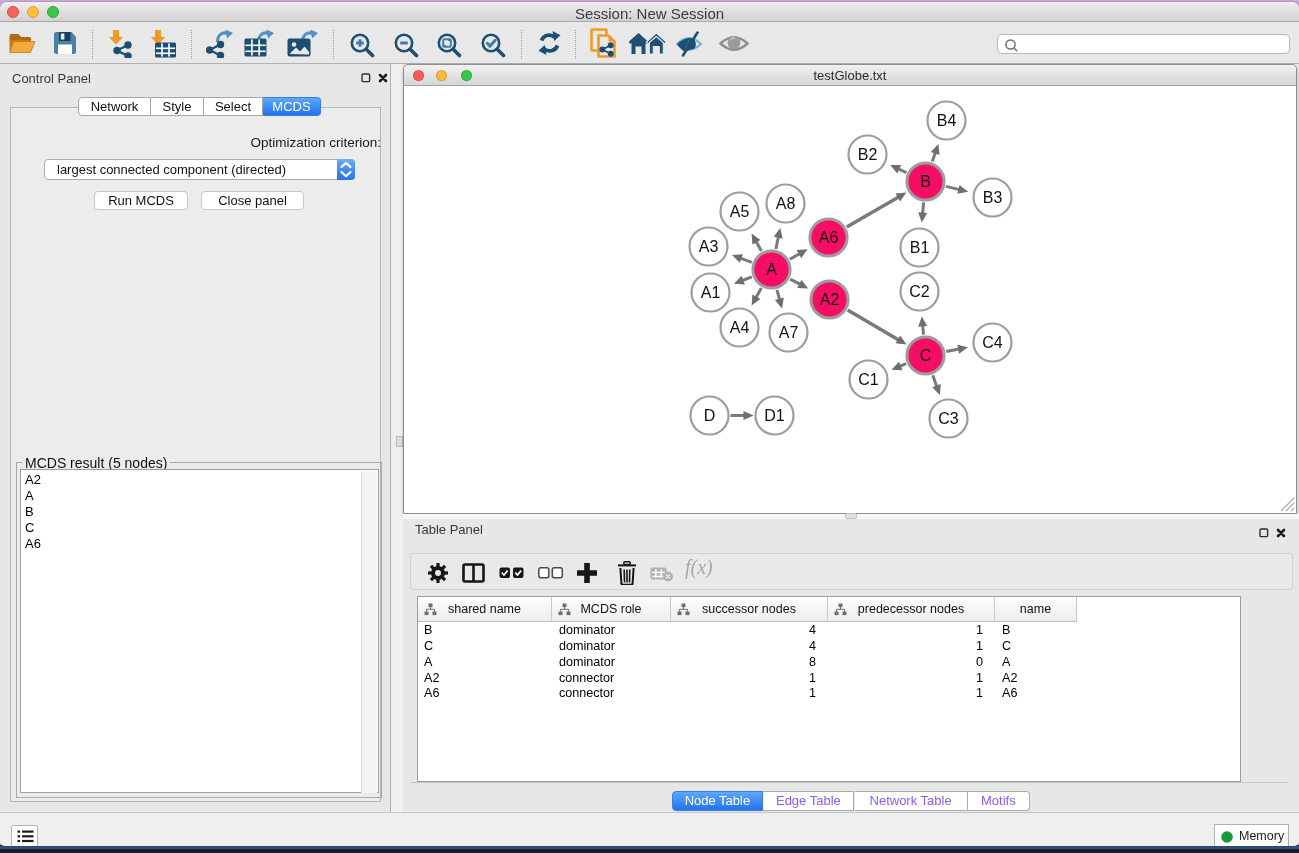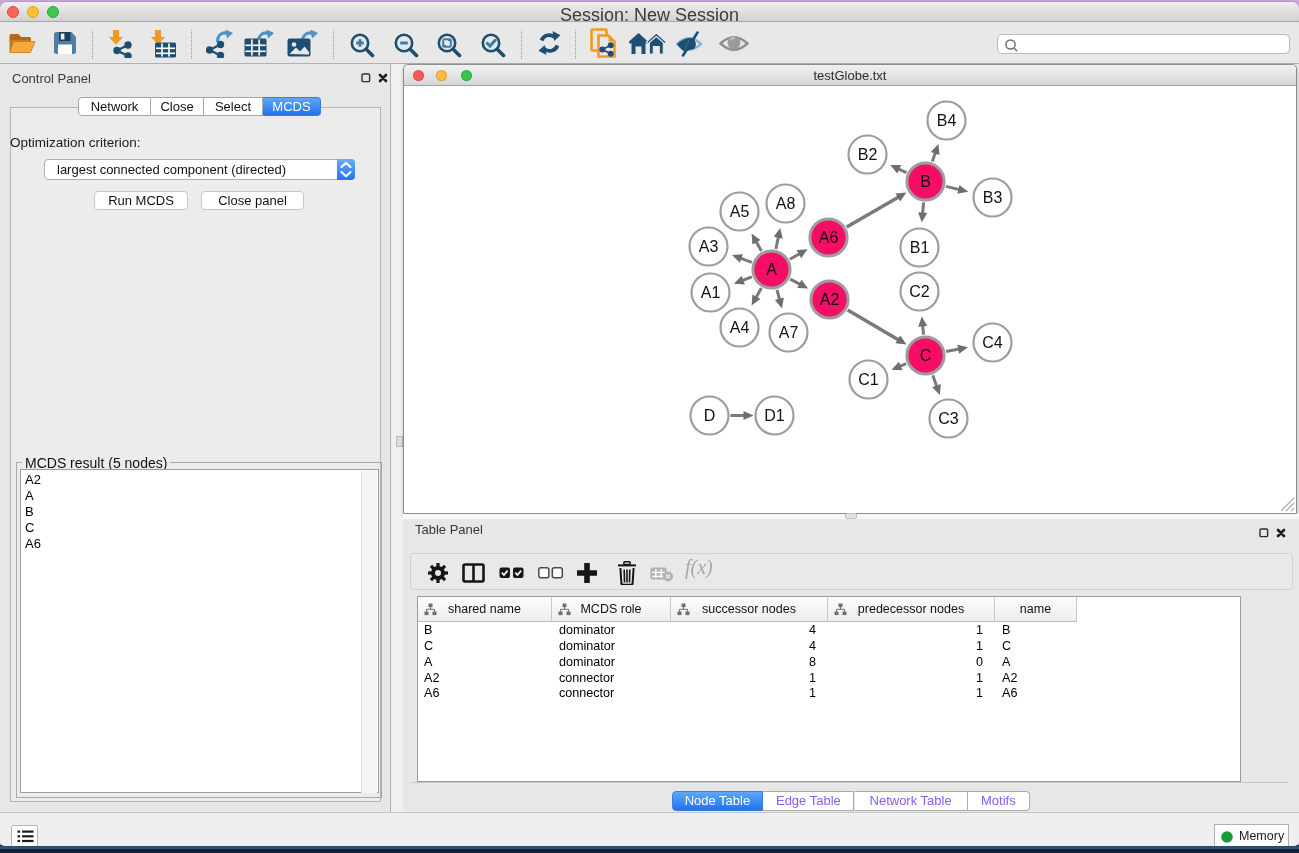--- a/index.html
+++ b/index.html
@@ -4,31 +4,31 @@
 <style>
 html,body{margin:0;padding:0;width:1299px;height:853px;overflow:hidden;}
 body{font-family:"Liberation Sans",sans-serif;background:#c9aade;position:relative;}
 *{box-sizing:border-box;}
 .abs{position:absolute;}
 #wallpaper{left:0;top:845px;width:1299px;height:8px;background:linear-gradient(#1b2b44 0 1.5px,#2e5180 1.5px 4px,#15202c 4px 100%);}
 #window{left:0;top:2px;width:1299px;height:844px;background:#e7e7e7;border-radius:7px 7px 5px 5px;overflow:hidden;box-shadow:0 0 2px rgba(0,0,0,.4);}
 
 #titlebar{left:0;top:0;width:1299px;height:20px;background:linear-gradient(#eeeeee,#d2d2d2);border-bottom:1px solid #a9a9a9;}
 .light{width:12px;height:12px;border-radius:50%;top:4px;}
-#titlebar .t{width:100%;text-align:center;top:3px;font-size:18px;color:#3b3b3b;}
+#titlebar .t{width:100%;text-align:center;top:3px;font-size:15px;color:#3b3b3b;}
 
 #toolbar{left:0;top:21px;width:1299px;height:41px;background:#e8e8e8;border-bottom:1px solid #b2b2b2;}
 .tsep{top:7px;width:1px;height:29px;border-left:1px dotted #9b9b9b;}
 #searchbox{left:997px;top:11px;width:293px;height:20px;background:#fff;border:1px solid #b9b9b9;border-radius:5px;}
 
 #cp-title{left:12px;top:69px;font-size:13px;color:#383838;}
 .cptab{top:94.5px;height:19px;z-index:3;background:#fff;border:1px solid #a6a6a6;font-size:13px;color:#111;text-align:center;line-height:17px;}
 .cptab.sel{background:linear-gradient(#5ea7fa,#2173ee);color:#fff;border-color:#3a7ddd;}
 #cp-box{left:10px;top:104.5px;width:371px;height:695.5px;border:1px solid #b5b5b5;background:#ececec;}
-#opt-label{left:10px;top:133px;width:371px;text-align:left;font-size:13.5px;color:#1a1a1a;}
+#opt-label{left:10px;top:133px;width:371px;text-align:right;font-size:13.5px;color:#1a1a1a;}
 #cp-select{left:44px;top:157px;width:311px;height:21px;background:#fff;border:1px solid #aeaeae;border-radius:4px;font-size:13px;color:#111;line-height:19px;padding-left:12px;}
 #cp-spin{right:-1px;top:-1px;width:18px;height:21px;border-radius:0 4px 4px 0;background:linear-gradient(#6cabf9,#2773ea);}
 .btn{top:189px;height:19px;background:#fff;border:1px solid #c6c6c6;border-radius:4px;font-size:13px;color:#111;text-align:center;line-height:17px;}
 
 #fs-line{left:16px;top:460px;width:366px;height:336px;border:1px solid #a8a8a8;}
 #fs-label{left:22px;top:453px;background:#ececec;padding:0 3px;font-size:14px;color:#111;}
 #fs-list{left:20px;top:467px;width:359px;height:324px;background:#fff;border:1px solid #9d9d9d;font-size:13px;color:#000;line-height:16px;padding:2px 0 0 4px;}
 #fs-scroll{right:1px;top:1px;width:16px;height:322px;background:#f4f4f4;border-left:1px solid #e2e2e2;position:absolute;}
 
 #vdivider{left:390px;top:62px;width:13px;height:750px;background:#f0f0f0;border-left:1px solid #b0b0b0;}
@@ -203,21 +203,21 @@
   </div>
 
   <div class="abs" id="cp-title">Control Panel</div>
   <svg class="abs" style="left:361px;top:71px" width="10" height="10" viewBox="0 0 10 10">
       <rect x="1" y="1" width="7.6" height="7.6" rx="1.2" stroke="#2e2e2e" stroke-width="1.4" fill="none"></rect>
     </svg>
     <svg class="abs" style="left:377.5px;top:71px" width="10" height="10" viewBox="0 0 10 10">
       <path d="M2 2 L8 8 M8 2 L2 8" stroke="#1b1b1b" stroke-width="2.6" stroke-linecap="round"></path>
     </svg>
   <div class="abs cptab" style="left:78px;width:73px;border-radius:4px 0 0 4px;">Network</div>
-  <div class="abs cptab" style="left:151px;width:53px;border-left:none;">Close</div>
+  <div class="abs cptab" style="left:151px;width:53px;border-left:none;">Style</div>
   <div class="abs cptab" style="left:204px;width:59px;border-left:none;">Select</div>
   <div class="abs cptab sel" style="left:263px;width:58px;border-left:none;border-radius:0 4px 4px 0;">MCDS</div>
   <div class="abs" id="cp-box"></div>
   <div class="abs" id="opt-label">Optimization criterion:</div>
   <div class="abs" id="cp-select">largest connected component (directed)
     <div class="abs" id="cp-spin">
         <svg class="abs" style="left:0px;top:0px" width="18" height="21" viewBox="0 0 18 21">
           <path d="M4.5 8 L9 3.8 L13.5 8" stroke="#fff" stroke-width="2.1" fill="none" stroke-linejoin="round" stroke-linecap="round"></path>
           <path d="M4.5 13 L9 17.2 L13.5 13" stroke="#fff" stroke-width="2.1" fill="none" stroke-linejoin="round" stroke-linecap="round"></path>
         </svg>

